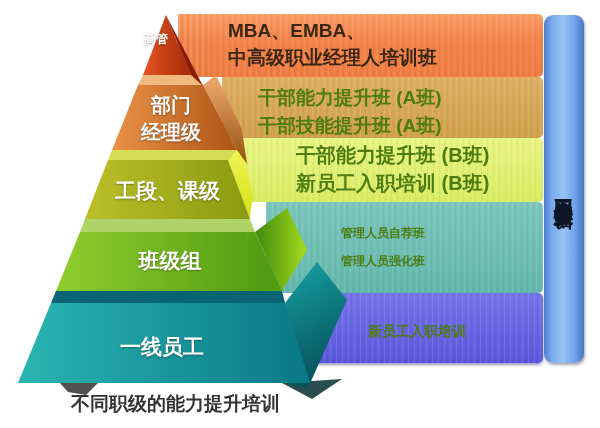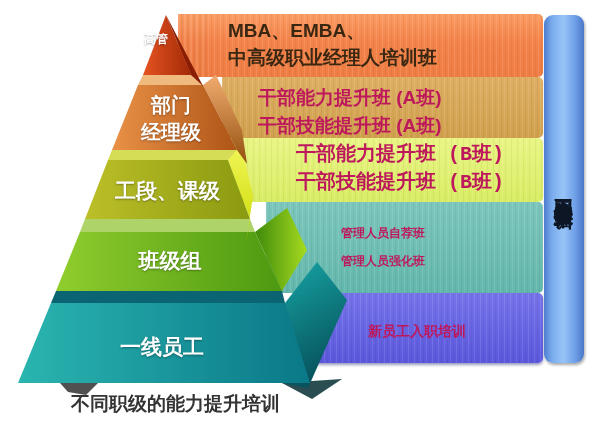--- a/index.html
+++ b/index.html
@@ -13,24 +13,24 @@
     background:repeating-linear-gradient(90deg,
       rgba(255,255,255,.10) 0 1.5px, rgba(0,0,0,0) 1.5px 3px,
       rgba(0,0,0,.045) 3px 4.5px, rgba(0,0,0,0) 4.5px 6px);}
   #band1{left:178px;top:14px;width:365px;height:63px;background:linear-gradient(180deg,#fb9c63,#f3834a 45%,#ef7d43);}
   #band2{left:222px;top:77px;width:321px;height:61px;background:linear-gradient(180deg,#deaf63,#d0a04c);}
   #band3{left:232px;top:138px;width:311px;height:64px;background:linear-gradient(180deg,#e9f584,#d9ec64);}
   #band4{left:266px;top:202px;width:277px;height:91px;background:linear-gradient(180deg,#7cc6bc,#63b7ac);}
   #band5{left:300px;top:293px;width:243px;height:70px;background:linear-gradient(180deg,#7673ea,#5a57dc);
          box-shadow:0 2px 3px rgba(30,30,110,.45);}
   
-  .band-text{position:absolute;z-index:3;font-weight:bold;color:#be185d;white-space:nowrap;}
+  .band-text{position:absolute;z-index:3;font-weight:bold;color:#4d7c0f;white-space:nowrap;}
   #band1-text{left:228px;top:17px;font-size:19px;line-height:27px;color:#3a2712;}
   #band2-text{left:258px;top:84px;font-size:19px;line-height:28px;}
-  #band3-text{left:296px;top:141px;font-size:20px;line-height:28px;font-family:Liberation Mono, monospace;}
+  #band3-text{left:296px;top:141px;font-size:20px;line-height:28px;}
   #band4-text{left:341px;top:219px;font-size:12px;line-height:28px;}
   #band5-text{left:368px;top:319px;font-size:14px;line-height:24px;}
   
   #side-bar{position:absolute;left:544px;top:15px;width:40px;height:348px;z-index:1;
     border-radius:9px;
     background:linear-gradient(90deg,#4c7cd0 0%,#7aabec 20%,#97c4f7 48%,#6f9fe8 78%,#4a76c6 100%);
     box-shadow:1px 2px 3px rgba(0,0,0,.35);
     display:flex;align-items:center;justify-content:center;}
   #side-bar-text{writing-mode:vertical-rl;font-size:19px;font-weight:bold;letter-spacing:1px;
     color:#0e1726;line-height:1;}
@@ -61,21 +61,21 @@
   <div class="band-text" id="band1-text">
     <div>MBA、EMBA、</div>
     <div>中高级职业经理人培训班</div>
   </div>
   <div class="band-text" id="band2-text">
     <div>干部能力提升班 (A班)</div>
     <div>干部技能提升班 (A班)</div>
   </div>
   <div class="band-text" id="band3-text">
     <div>干部能力提升班 (B班)</div>
-    <div>干部技能提升班 (B班)</div>
+    <div>新员工入职培训 (B班)</div>
   </div>
   <div class="band-text" id="band4-text">
     <div>管理人员自荐班</div>
     <div>管理人员强化班</div>
   </div>
   <div class="band-text" id="band5-text">
     <div>新员工入职培训</div>
   </div>
 
   <div id="side-bar">

